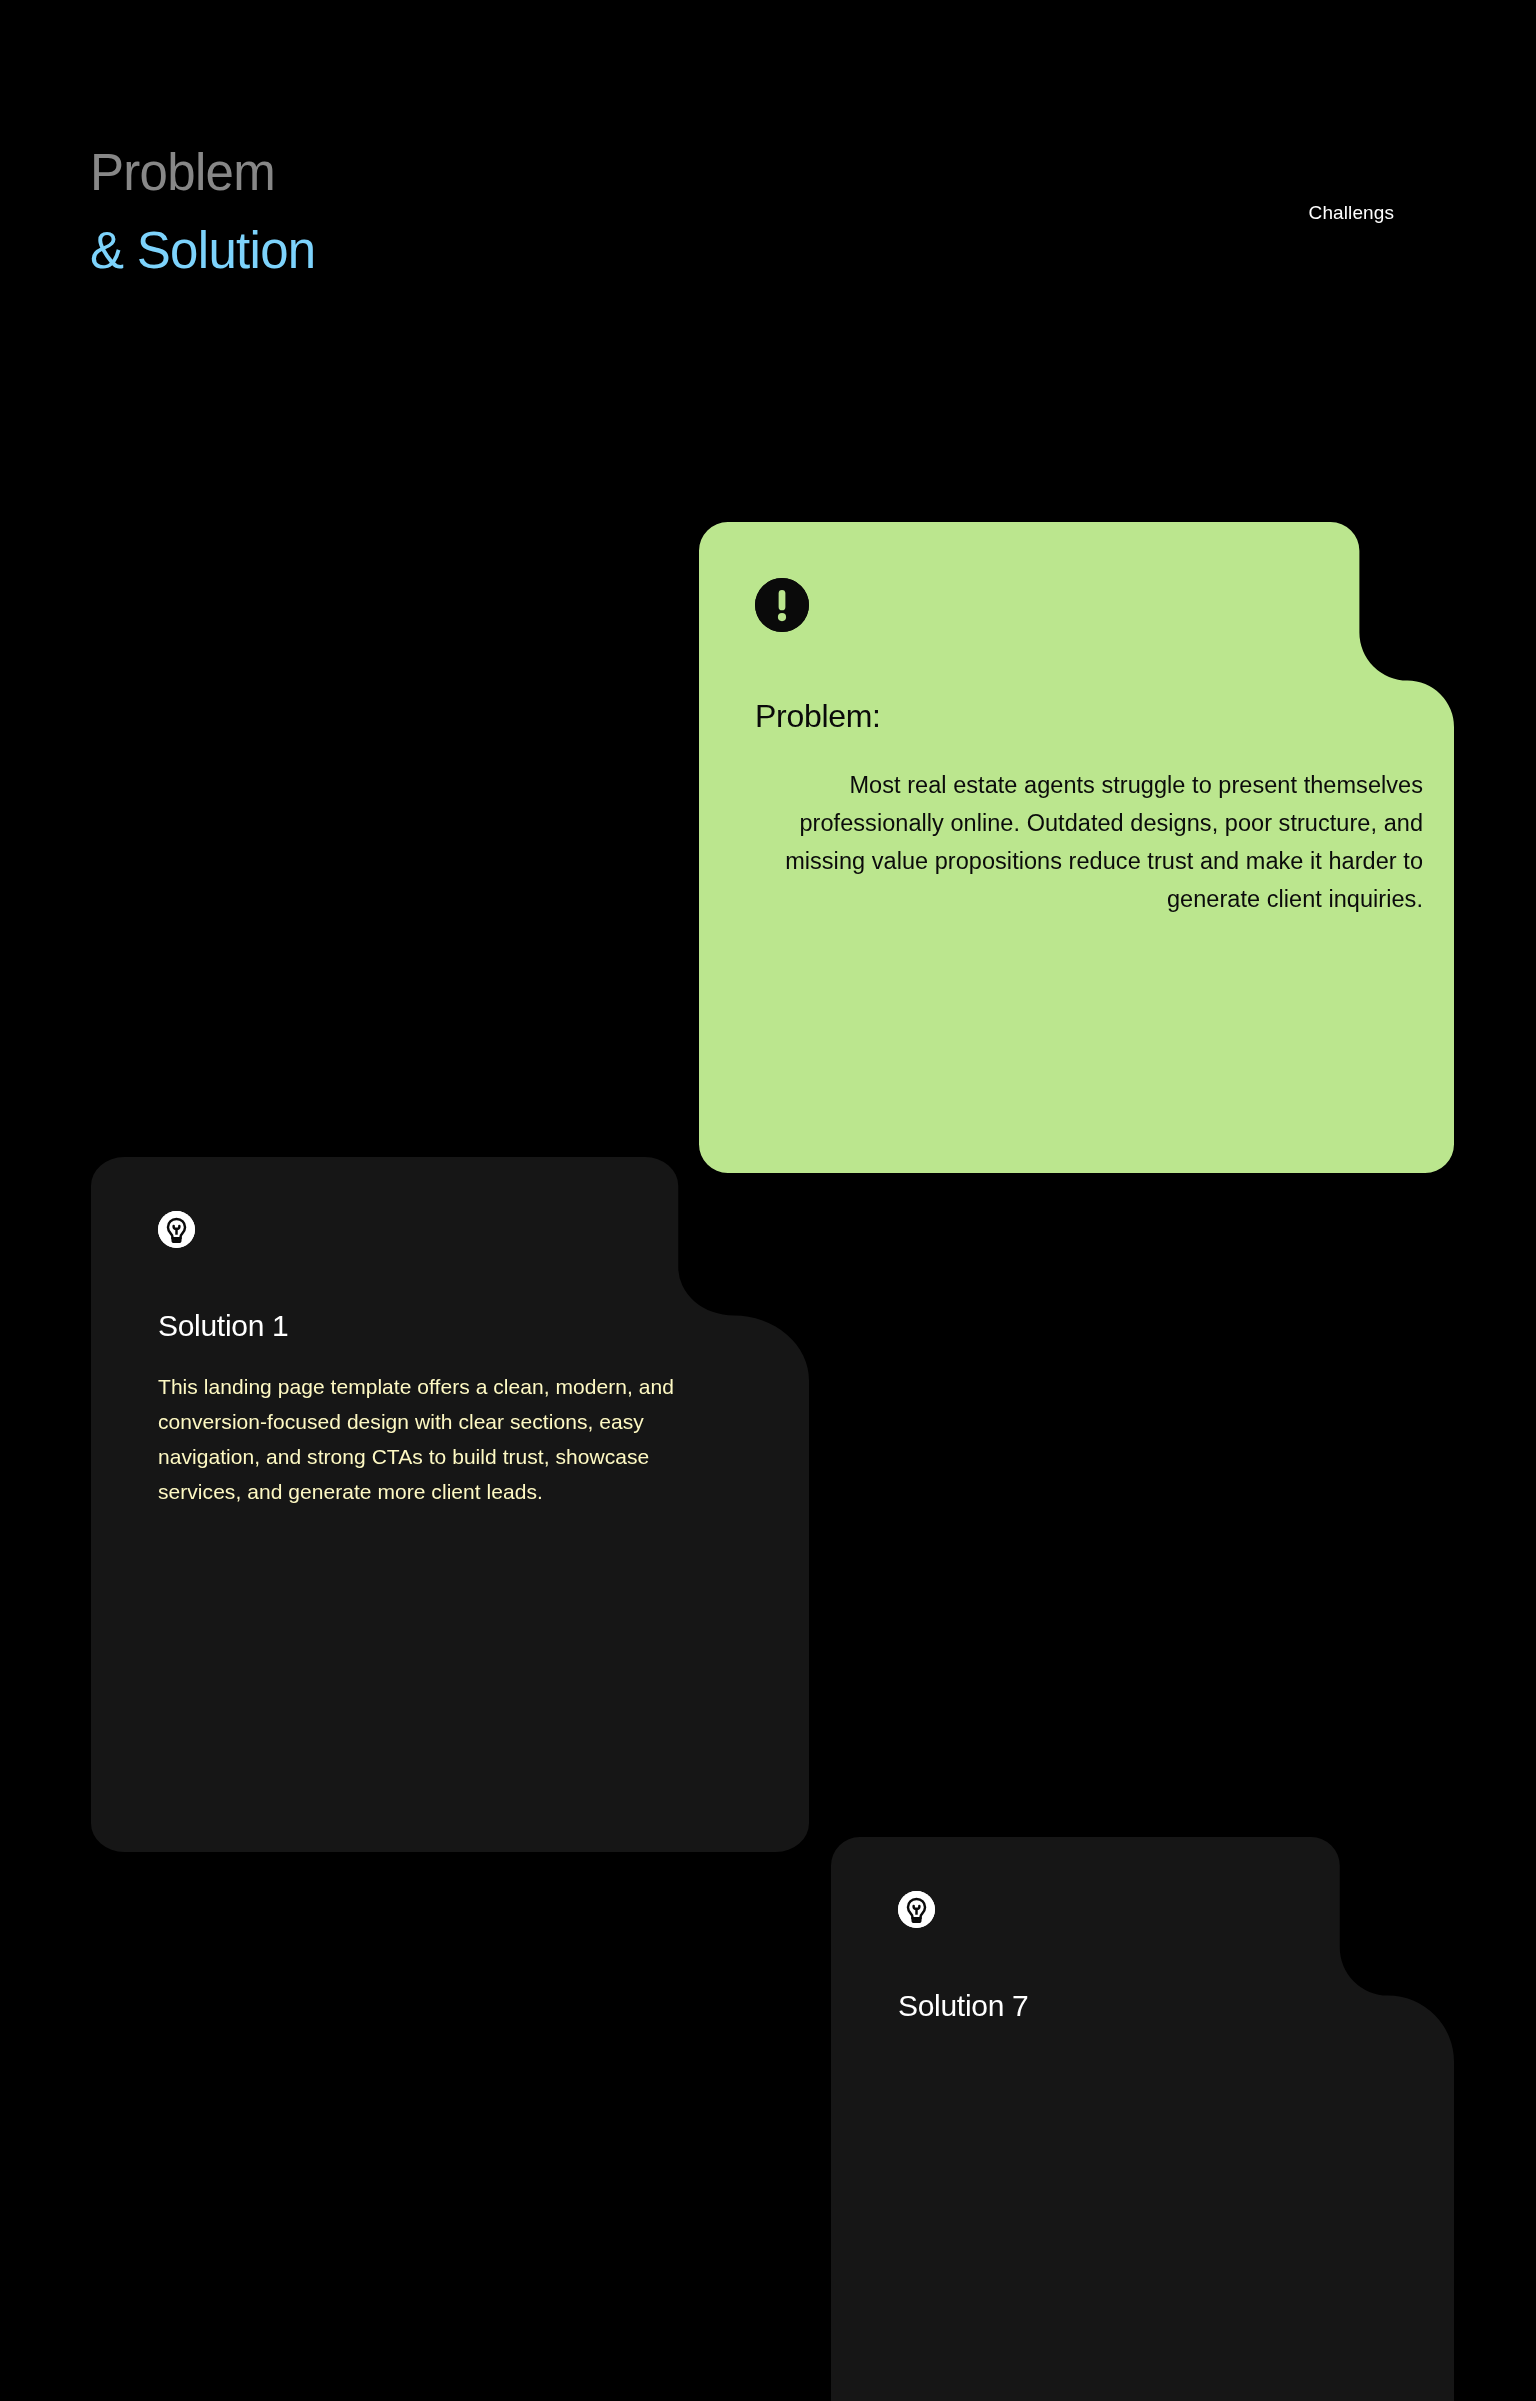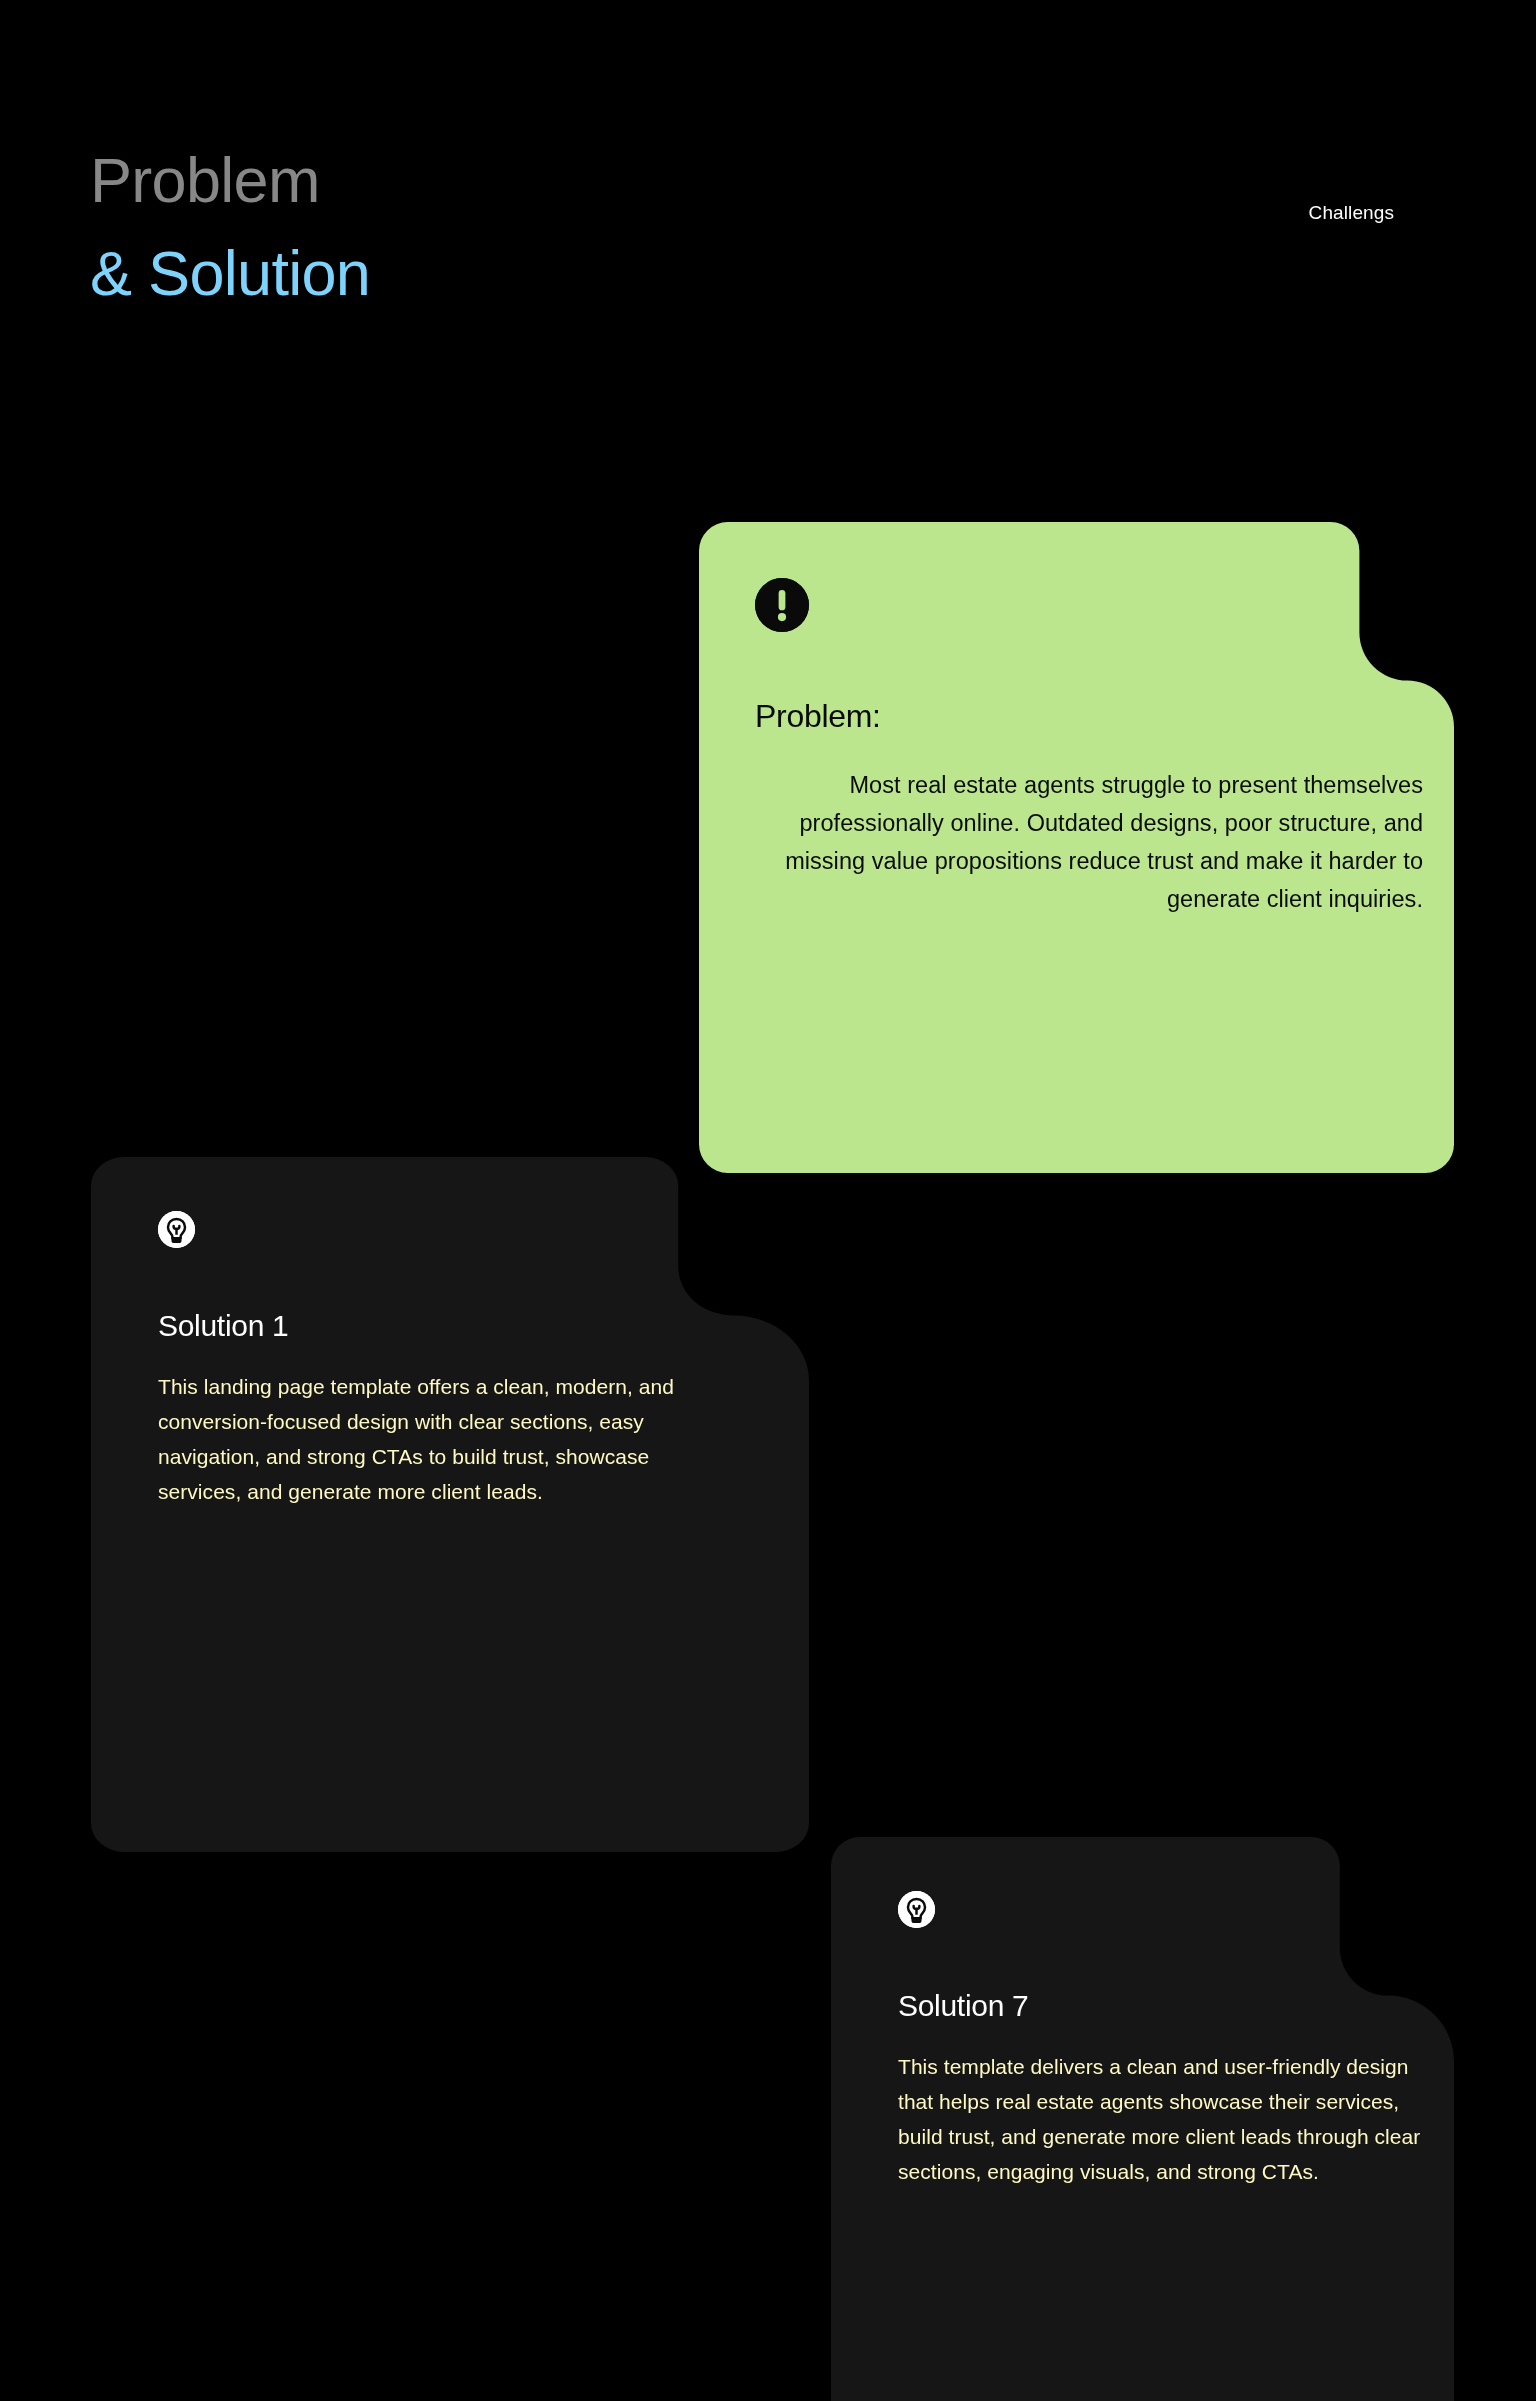--- a/index.html
+++ b/index.html
@@ -33,21 +33,21 @@
   }
   .page-title {
     position: absolute;
     left: 90px;
     top: 142px;
     line-height: 1.22;
     letter-spacing: -0.7px;
   }
   .page-title .line {
     display: block;
-    font-size: 63px;
+    font-size: 51px;
     font-weight: 400;
   }
   .page-title .line-top {
     color: #878787;
   }
   .page-title .line-bottom {
     color: #7dd3fc;
     margin-top: 16px;
   }
   .eyebrow {
@@ -277,18 +277,17 @@
                    C 47.7,51.4 48.8,50.1 50.6,48.2
                    C 53.8,44.8 57,40.3 57,34
                    C 57,24.6 49.5,17 39,17 Z" fill="none" stroke="#0a0a0a" stroke-width="5.2" stroke-linejoin="round"></path>
           <path d="M 33,31.5 L 33,33.5 C 33,36 35.2,37.5 39,37.5 C 42.8,37.5 45,36 45,33.5 L 45,31.5" fill="none" stroke="#0a0a0a" stroke-width="5.2" stroke-linecap="round" stroke-linejoin="round"></path>
           <line x1="39" y1="37.5" x2="39" y2="50" stroke="#0a0a0a" stroke-width="5.2"></line>
           <path d="M 31,57.5 L 47,57.5 L 47,62 A 3,3 0 0 1 44,65 L 34,65 A 3,3 0 0 1 31,62 Z" fill="none" stroke="#0a0a0a" stroke-width="5.2" stroke-linejoin="round"></path>
           <line x1="35" y1="61" x2="43" y2="61" stroke="#0a0a0a" stroke-width="4.4" stroke-linecap="round"></line>
         </svg>
       </div>
       <div class="card-heading">Solution 7</div>
-      <div class="card-body">This template delivers a clean and user-friendly design that helps real estate agents showcase their services, build trust, and generate more client leads through clear sections, engaging visuals, and strong CTAs.</div>
     </div>
   </div>
 
 </div>
 
 
 </body></html>

